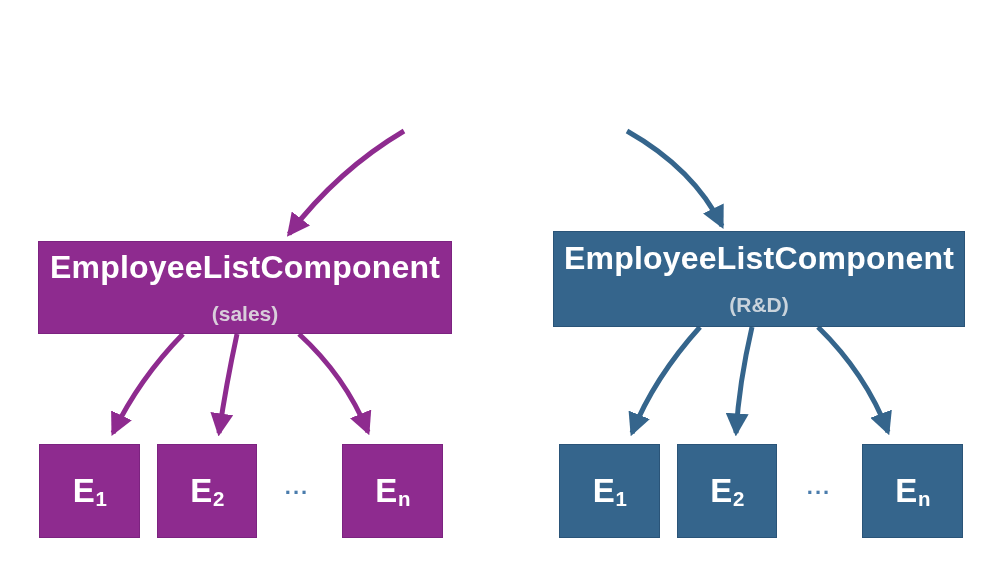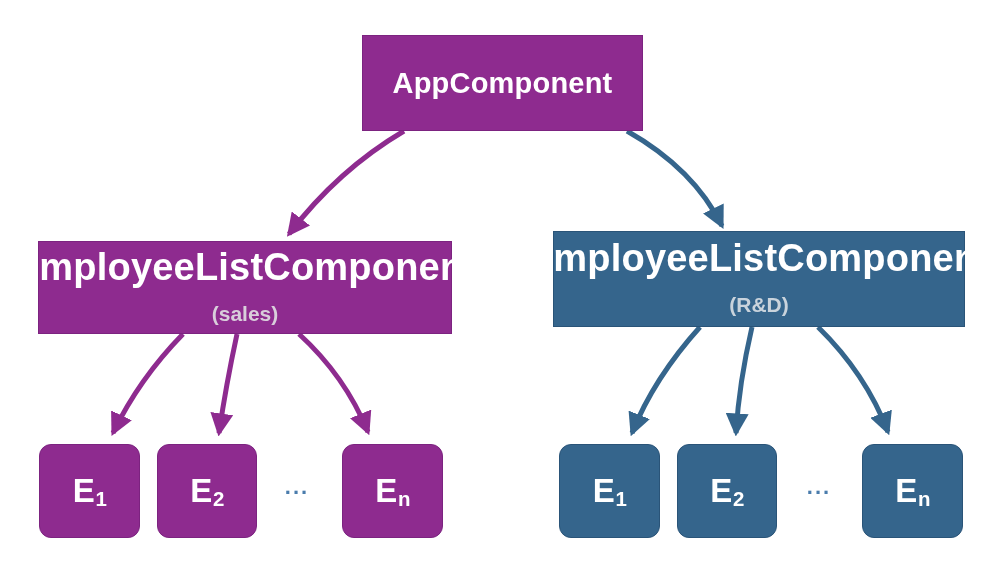--- a/index.html
+++ b/index.html
@@ -41,37 +41,36 @@
     text-align: center;
   }
   .node.purple { background: var(--purple); border: 1px solid var(--purple-border); }
   .node.blue   { background: var(--blue);   border: 1px solid var(--blue-border); }
 
   .n-app        { left: 362px; top: 35px;  width: 281px; height: 96px; }
   .n-elc-left   { left: 38px;  top: 241px; width: 414px; height: 93px; }
   .n-elc-right  { left: 553px; top: 231px; width: 412px; height: 96px; }
 
   .n-app .label { font-size: 29px; letter-spacing: 0.2px; }
-  .branch .label { font-size: 38px; line-height: 34px; letter-spacing: 0.2px; }
+  .branch .label { font-size: 32px; line-height: 34px; letter-spacing: 0.2px; }
   .branch.purple .sublabel { color: var(--sublabel-purple); }
   .branch.blue   .sublabel { color: var(--sublabel-blue); }
   .branch .sublabel { font-size: 21px; line-height: 25px; font-weight: bold; margin-top: 17px; }
 
   .leaf {
     position: absolute;
     top: 444px;
     height: 94px;
     box-sizing: border-box;
     display: flex;
     align-items: center;
     justify-content: center;
     color: #ffffff;
     font-weight: bold;
     font-size: 33px;
-    border-radius: 12px;
   }
   .leaf sub {
     font-size: 0.62em;
     vertical-align: baseline;
     position: relative;
     top: 0.18em;
     left: 0.03em;
   }
   .l-e1 { left: 39px;  width: 101px; }
   .l-e2 { left: 157px; width: 100px; }
@@ -114,23 +113,20 @@
 
     <path class="edge purple" d="M183,334 Q139,379 113,433" marker-end="url(#ah-purple)"></path>
     <path class="edge purple" d="M237,334 Q226,385 219,433" marker-end="url(#ah-purple)"></path>
     <path class="edge purple" d="M299,334 Q345,376 368,432" marker-end="url(#ah-purple)"></path>
 
     <path class="edge blue" d="M700,327 Q654,378 632,433" marker-end="url(#ah-blue)"></path>
     <path class="edge blue" d="M752,327 Q739,383 736,433" marker-end="url(#ah-blue)"></path>
     <path class="edge blue" d="M818,327 Q866,374 888,432" marker-end="url(#ah-blue)"></path>
   </svg>
 
-  <div class="node purple n-app">
-    <span class="label">AppComponent</span>
-  </div>
 
   <div class="node purple branch n-elc-left">
     <div class="label">EmployeeListComponent</div>
     <div class="sublabel">(sales)</div>
   </div>
 
   <div class="node blue branch n-elc-right">
     <div class="label">EmployeeListComponent</div>
     <div class="sublabel">(R&amp;D)</div>
   </div>

